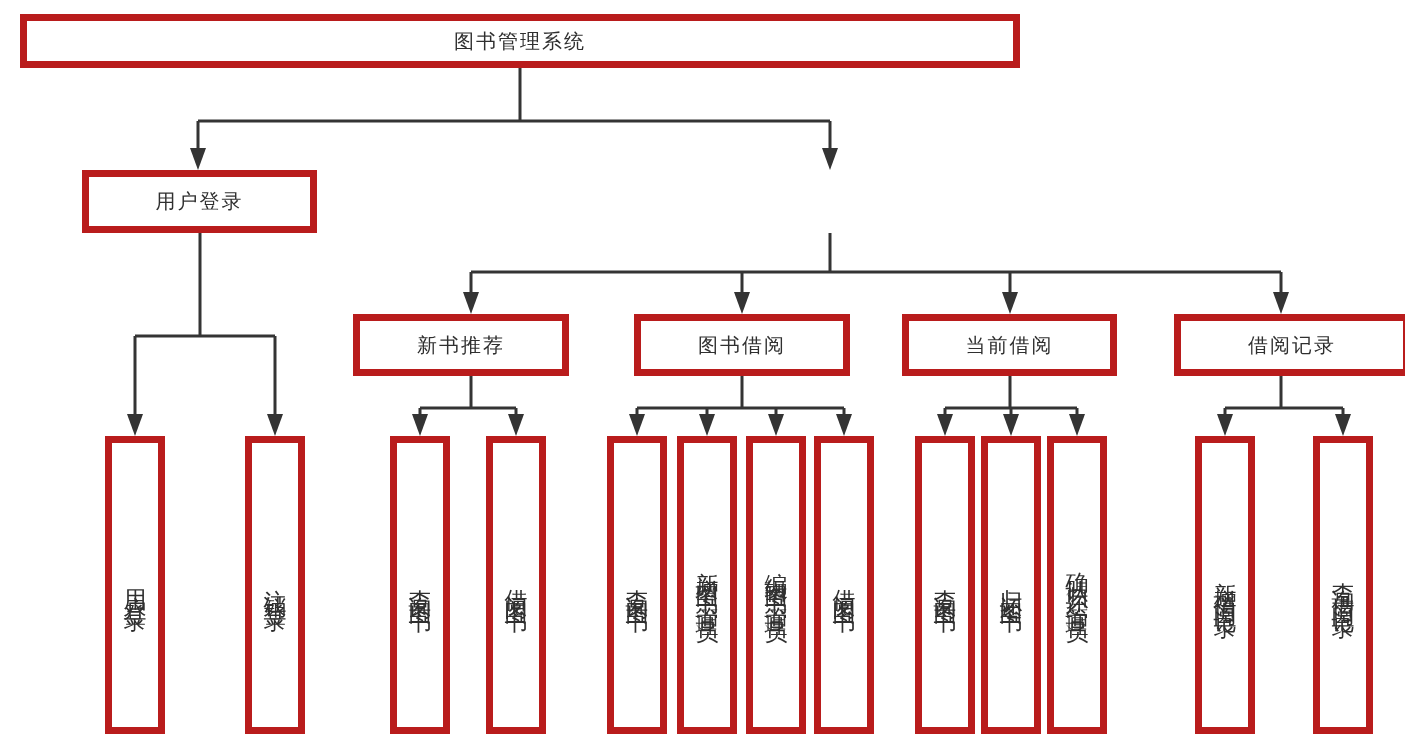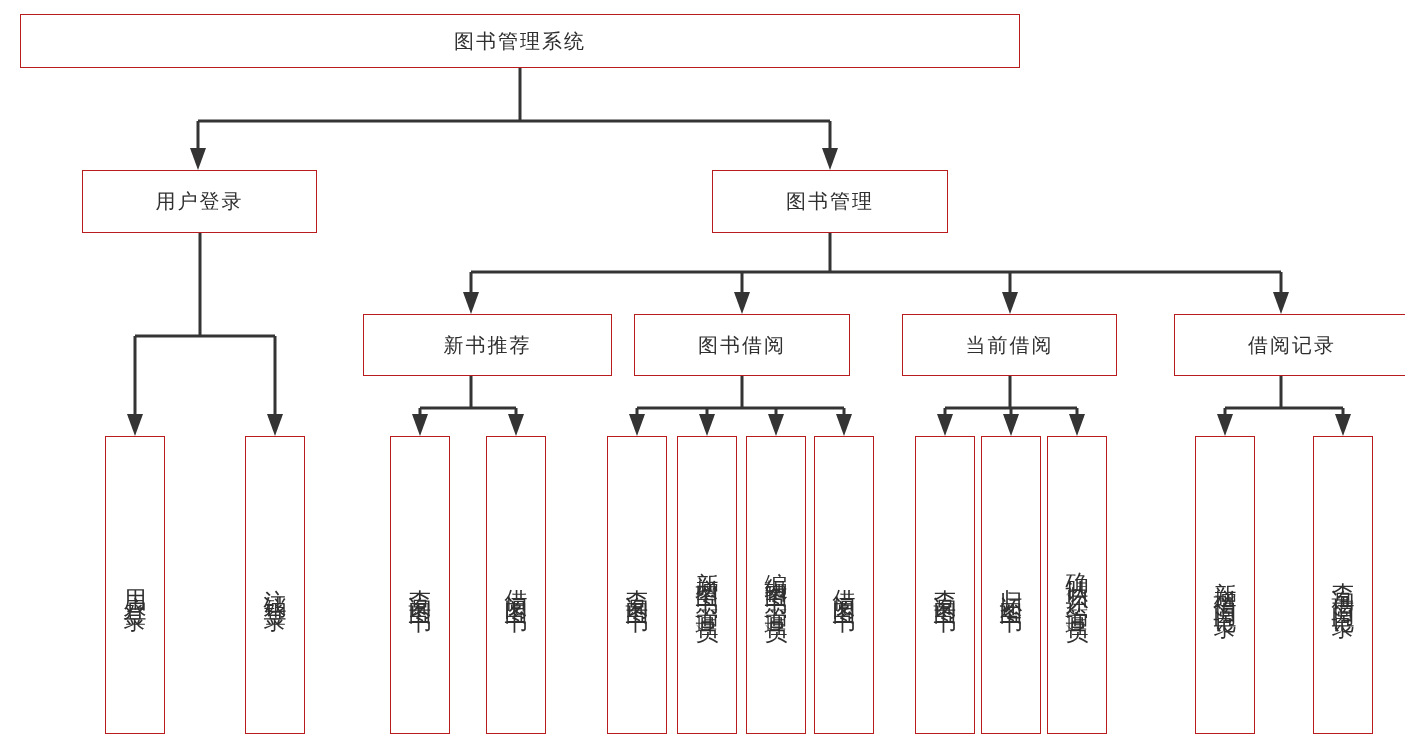--- a/index.html
+++ b/index.html
@@ -12,21 +12,21 @@
     overflow: hidden;
   }
   .connectors {
     position: absolute;
     left: 0; top: 0;
     width: 1405px; height: 747px;
   }
   .node, .vnode {
     position: absolute;
     box-sizing: border-box;
-    border: 1px solid #b91c1c;
+    border: 7px solid #b91c1c;
     background: #ffffff;
     display: flex;
     align-items: center;
     justify-content: center;
     color: #2f2f2f;
   }
   .node {
     font-size: 20px;
     letter-spacing: 2px;
   }
@@ -90,23 +90,22 @@
       <polygon points="1003,414 1019,414 1011,436"></polygon>
       <polygon points="1069,414 1085,414 1077,436"></polygon>
       <polygon points="1217,414 1233,414 1225,436"></polygon>
       <polygon points="1335,414 1351,414 1343,436"></polygon>
     </g>
   </svg>
 
   <div class="node" style="left:20px;top:14px;width:1000px;height:54px">图书管理系统</div>
 
   <div class="node" style="left:82px;top:170px;width:235px;height:63px">用户登录</div>
-  <div class="node" style="left:712px;top:170px;width:236px;height:63px">图书管理</div>
 
-  <div class="node" style="left:363px;top:314px;width:249px;height:62px">新书推荐</div>
+  <div class="node" style="left:353px;top:314px;width:216px;height:62px">新书推荐</div>
   <div class="node" style="left:634px;top:314px;width:216px;height:62px">图书借阅</div>
   <div class="node" style="left:902px;top:314px;width:215px;height:62px">当前借阅</div>
   <div class="node" style="left:1174px;top:314px;width:236px;height:62px">借阅记录</div>
 
   <div class="vnode" style="left:105px;top:436px;width:60px;height:298px">用户登录</div>
   <div class="vnode" style="left:245px;top:436px;width:60px;height:298px">注销登录</div>
 
   <div class="vnode" style="left:390px;top:436px;width:60px;height:298px">查询图书</div>
   <div class="vnode" style="left:486px;top:436px;width:60px;height:298px">借阅图书</div>
 

